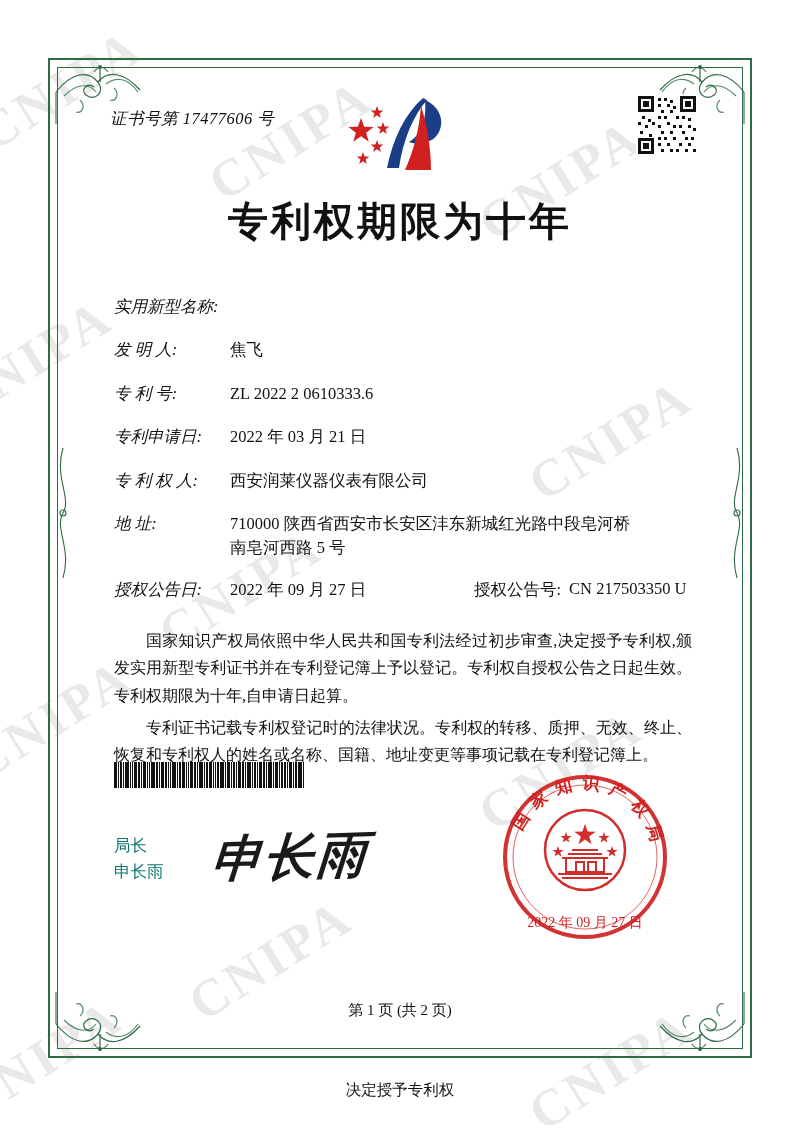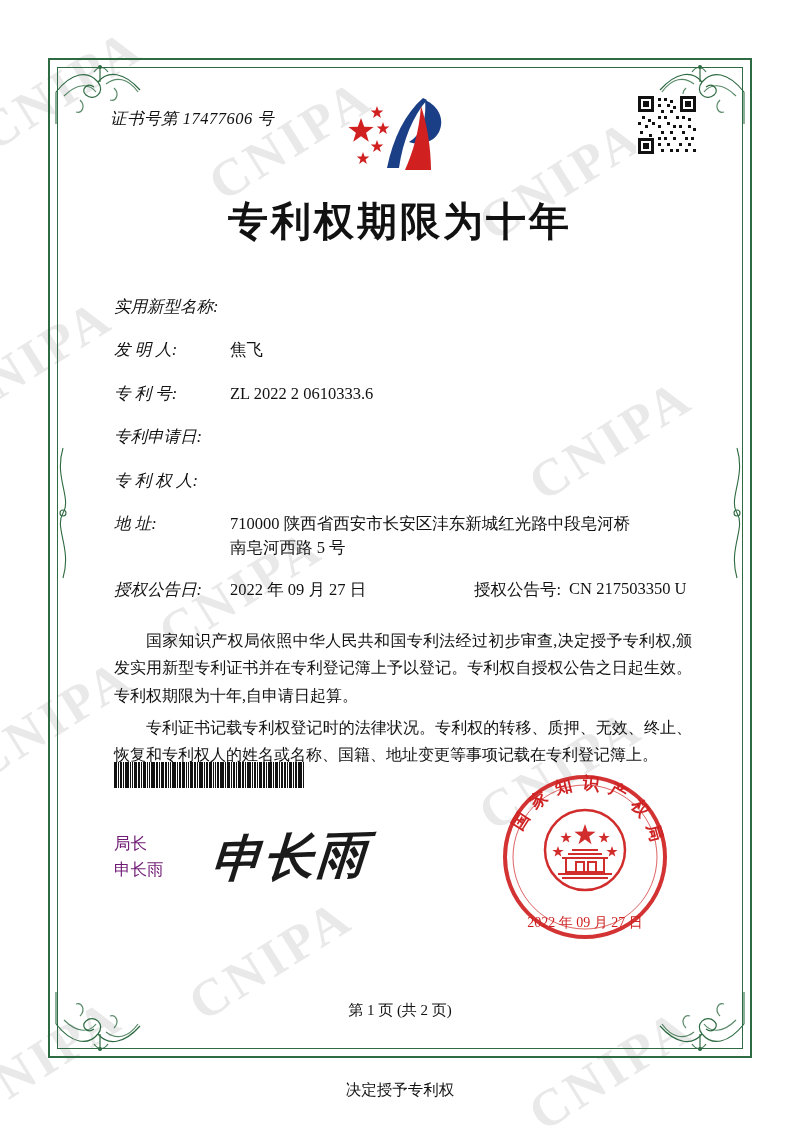--- a/index.html
+++ b/index.html
@@ -137,22 +137,22 @@
   .barcode{
     position:absolute;left:52px;top:690px;
     width:218px;height:26px;
     display:flex;align-items:stretch;
   }
   .barcode i{display:block;height:100%;background:#111;margin-right:1px;}
 
   
   .sig-block{
     position:absolute;left:52px;top:760px;
-    font-family:Liberation Mono, monospace;
-    font-size:16.5px;line-height:1.6;color:#701a75;
+    font-family:Liberation Sans, sans-serif;
+    font-size:16.5px;line-height:1.6;color:#0f766e;
   }
   .sig-script{
     position:absolute;left:150px;top:752px;
     font-family:"Liberation Serif","DejaVu Serif",serif;
     font-size:50px;
     font-style:italic;font-weight:bold;
     color:#1a1a1a;
     letter-spacing:2px;
     transform:skewX(-6deg) rotate(-2deg);
   }
@@ -375,24 +375,26 @@
         <span class="f-value">焦飞</span>
       </div>
 
       <div class="field">
         <span class="f-label">专 利 号:</span>
         <span class="f-value">ZL 2022 2 0610333.6</span>
       </div>
 
       <div class="field">
         <span class="f-label">专利申请日:</span>
+        <span class="f-value">2022 年 03 月 21 日</span>
       </div>
 
       <div class="field">
         <span class="f-label">专 利 权 人:</span>
+        <span class="f-value">西安润莱仪器仪表有限公司</span>
       </div>
 
       <div class="field">
         <span class="f-label">地 址:</span>
         <span class="f-value">
           <span>710000 陕西省西安市长安区沣东新城红光路中段皂河桥</span><br>
           <span>南皂河西路 5 号</span>
         </span>
       </div>
 

